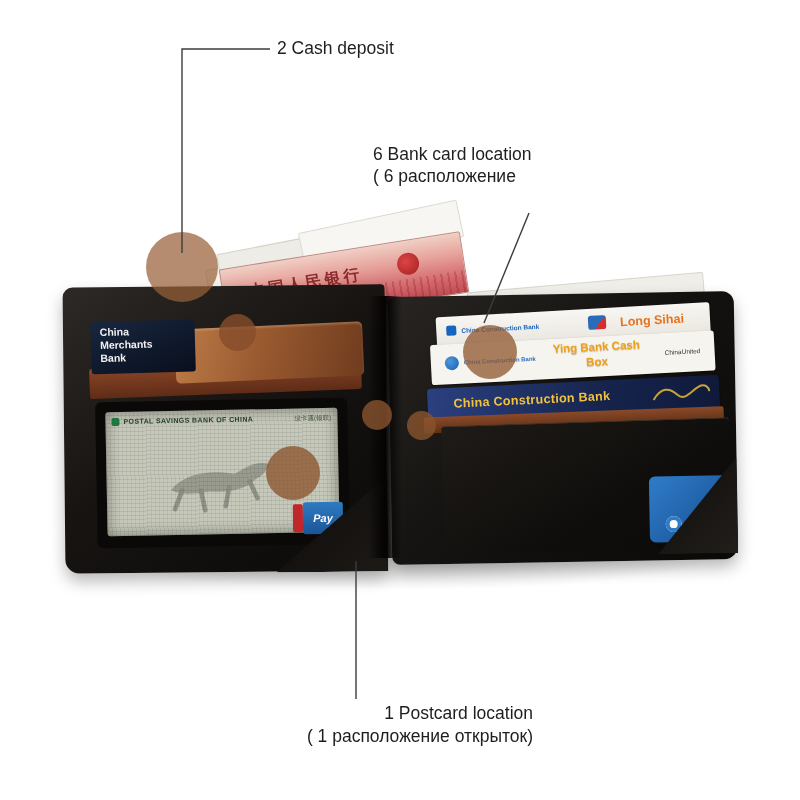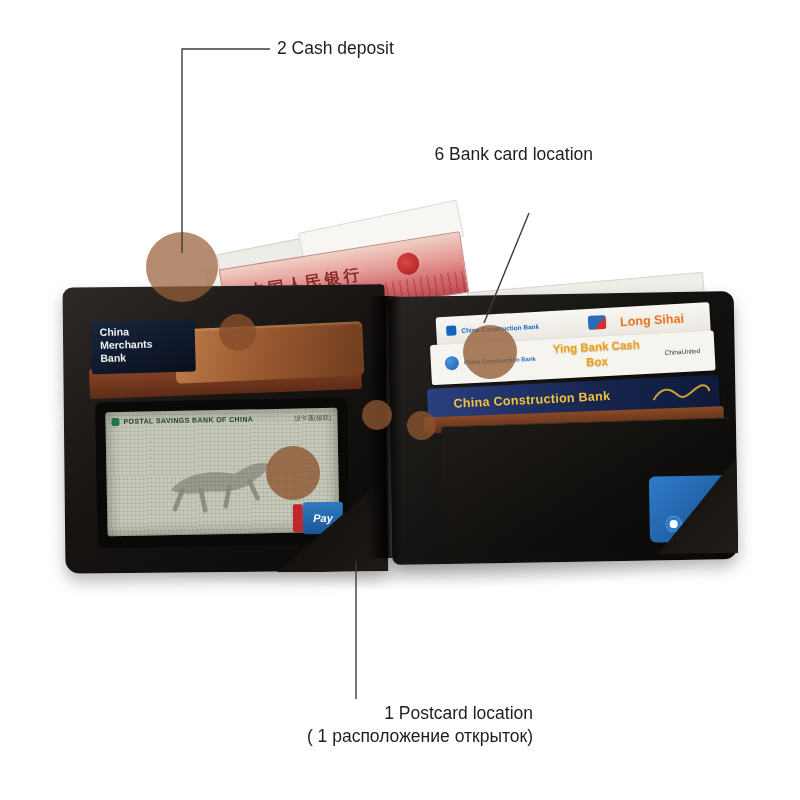--- a/index.html
+++ b/index.html
@@ -5,21 +5,21 @@
   html,body{margin:0;padding:0;background:#ffffff;}
   .scene{
     position:relative;width:800px;height:800px;background:#ffffff;overflow:hidden;
     font-family:"Liberation Sans", sans-serif;
   }
   .abs{position:absolute;}
 
   
   .ann{position:absolute;color:#1e1e1e;font-size:17.5px;z-index:7;line-height:22px;text-align:right;}
   .ann-cash{left:277px;top:37px;}
-  .ann-bank{left:373px;top:143px;width:220px;text-align:right;}
+  .ann-bank{left:373px;top:143px;width:220px;text-align:left;}
   .ann-postcard{left:243px;top:702px;width:290px;text-align:right;line-height:23px;}
 
   .callouts{position:absolute;left:0;top:0;z-index:6;}
 
   
   .ground-shadow{left:75px;top:520px;width:650px;height:70px;z-index:0;
     background:radial-gradient(ellipse at 50% 50%, rgba(0,0,0,0.20), rgba(0,0,0,0) 70%);}
 
   
   .cash{z-index:1;}
@@ -218,19 +218,20 @@
 
   <svg class="callouts" width="800" height="800" viewBox="0 0 800 800">
     <polyline points="270,49 182,49 182,253" fill="none" stroke="#3c3c3c" stroke-width="1.4"></polyline>
     <polyline points="529,213 484,323" fill="none" stroke="#3c3c3c" stroke-width="1.4"></polyline>
     <polyline points="356,699 356,561" fill="none" stroke="#3c3c3c" stroke-width="1.4"></polyline>
   </svg>
 
   <div class="ann ann-cash">2 Cash deposit</div>
   <div class="ann ann-bank">
     <div>6 Bank card location</div>
+    <div>( 6 расположение</div>
   </div>
   <div class="ann ann-postcard">
     <div>1 Postcard location</div>
     <div>( 1  расположение открыток)</div>
   </div>
 
 </div>
 
 </body></html>

